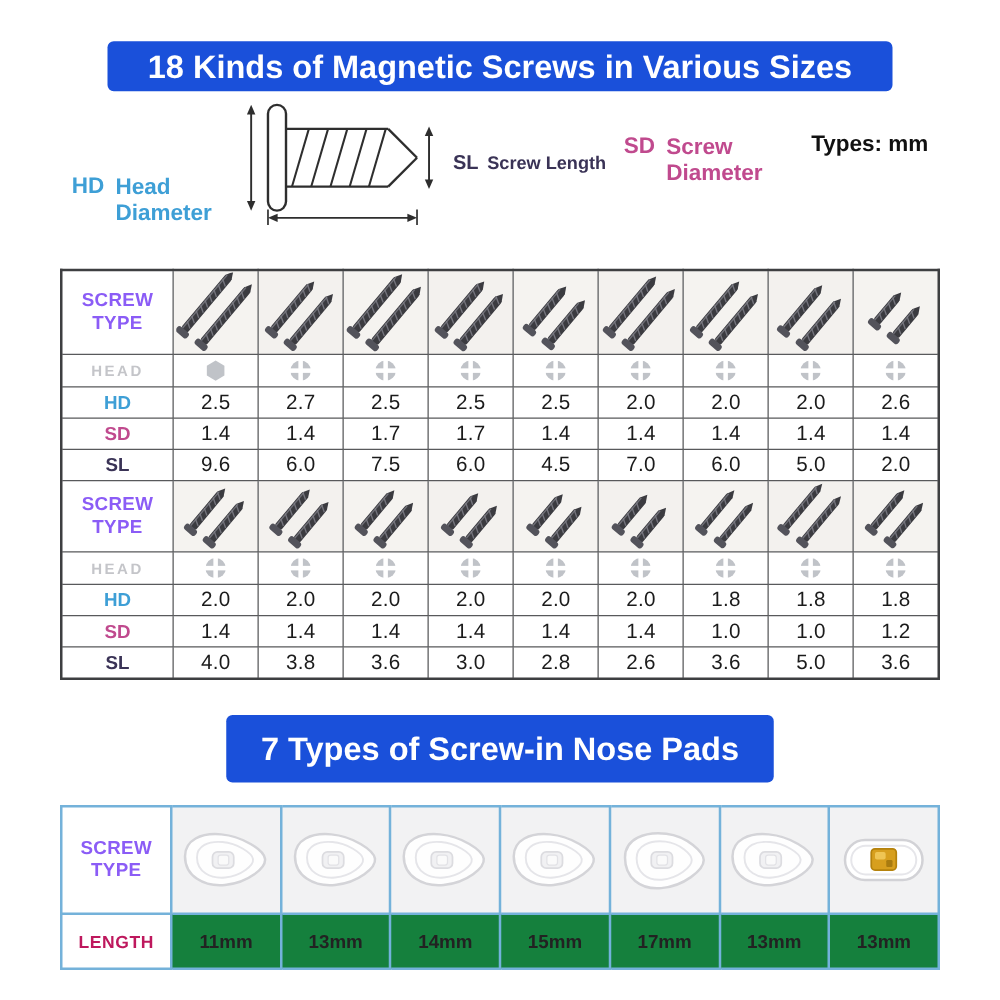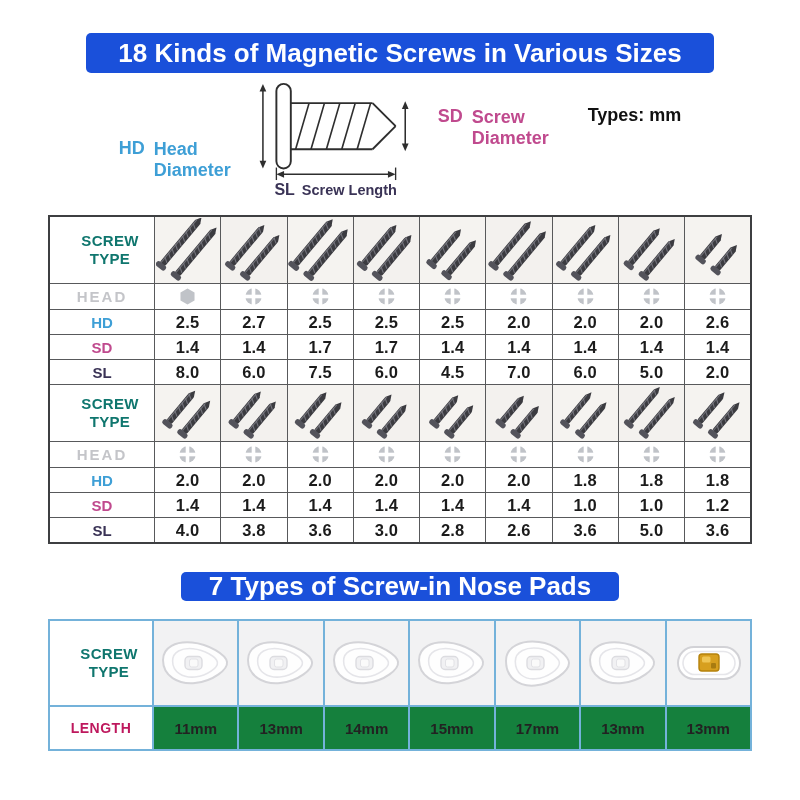--- a/index.html
+++ b/index.html
@@ -8,58 +8,58 @@
     width:800px;height:800px;background:#ffffff;overflow:hidden;
     font-family:"Liberation Sans", sans-serif;
     -webkit-font-smoothing:antialiased;
   }
   .banner{
     width:fit-content;margin:0 auto;background:var(--banner_bg);color:#fff;
     font-weight:bold;display:flex;align-items:center;justify-content:center;
     border-radius:5px;white-space:nowrap;
   }
   .banner1{margin-top:33px;height:40px;font-size:26px;padding:0 32px;}
-  .banner2{margin-top:28px;height:29px;font-size:26px;padding:0 28px;}
+  .banner2{margin-top:28px;height:54px;font-size:26px;padding:0 28px;}
 
   
   .diagram{
     margin-top:8px;height:126px;display:flex;justify-content:center;
     align-items:flex-start;gap:14px;
   }
   .dim-pair{display:flex;gap:9px;margin-top:26px;}
   .dim-pair .abbr{font-size:18px;font-weight:bold;line-height:1.1;}
   .dim-pair .lbl{font-size:18px;font-weight:600;line-height:1.15;width:80px;}
   .hd-c{color:var(--hd);margin-top:32px;}
   .sd-c{color:var(--sd);}
   .sl-c{color:var(--sl);}
-  .screw-draw{display:flex;flex-direction:column;align-items:center;}
+  .screw-draw{display:flex;flex-direction:row;align-items:center;}
   .sl-row{margin-top:0px;text-align:center;}
   .sl-row .abbr{font-size:16px;font-weight:bold;}
   .sl-row .lbl{font-size:14.5px;font-weight:600;margin-left:7px;}
   .unit{font-size:18px;font-weight:bold;color:#111;margin-top:24px;margin-left:22px;}
 
   
   table{border-collapse:collapse;table-layout:fixed;}
   .screw-table{
     width:704px;margin:8px auto 0;border:2.4px solid var(--table_border_dark);
   }
   .screw-table th,.screw-table td{
     border:1.6px solid var(--table_border);text-align:center;vertical-align:middle;
     padding:0;overflow:hidden;
   }
   .screw-table th.rowhead{width:88px;background:#fff;}
-  .rowhead.type{font-size:15px;font-weight:800;color:#0f766e;line-height:1.2;letter-spacing:.3px;padding-left:16px;}
-  .rowhead.headlbl{font-size:15px;font-weight:bold;color:var(--head_label);letter-spacing:2px;}
+  .rowhead.type{font-size:15px;font-weight:800;color:#8b5cf6;line-height:1.2;letter-spacing:.3px;}
+  .rowhead.headlbl{font-size:12px;font-weight:bold;color:var(--head_label);letter-spacing:2px;}
   .rowhead.val{font-size:15px;font-weight:bold;}
   .screw-row td{height:66px;background:var(--screw_cell_bg);}
   .screw-row.g1 td{height:56px;}
   .screw-row td:nth-child(odd){background:var(--screw_cell_bg_alt);}
   .head-row td{height:25px;background:#fff;}
   .head-row td svg{vertical-align:middle;}
-  .val-row td{height:24px;background:#fff;font-size:16.5px;font-weight:bold;color:var(--value_color);letter-spacing:.2px;}
+  .val-row td{height:24px;background:#fff;font-size:16.5px;font-weight:normal;color:var(--value_color);letter-spacing:.2px;}
   .screw-row td svg{display:block;margin:0 auto;}
 
   
   .nosepad-table{
     width:704px;margin:18px auto 0;border:2px solid var(--nosepad_border);
   }
   .nosepad-table th,.nosepad-table td{
     border:2px solid var(--nosepad_border);text-align:center;vertical-align:middle;padding:0;
   }
   .nosepad-table th.rowhead{width:86px;background:#fff;}
@@ -474,21 +474,21 @@
           <td>1.7</td>
           <td>1.7</td>
           <td>1.4</td>
           <td>1.4</td>
           <td>1.4</td>
           <td>1.4</td>
           <td>1.4</td>
         </tr>
         <tr class="val-row">
           <th class="rowhead val sl-c">SL</th>
-          <td>8.0</td>
+          <td>9.6</td>
           <td>6.0</td>
           <td>7.5</td>
           <td>6.0</td>
           <td>4.5</td>
           <td>7.0</td>
           <td>6.0</td>
           <td>5.0</td>
           <td>2.0</td>
         </tr>
         <tr class="screw-row g1">

